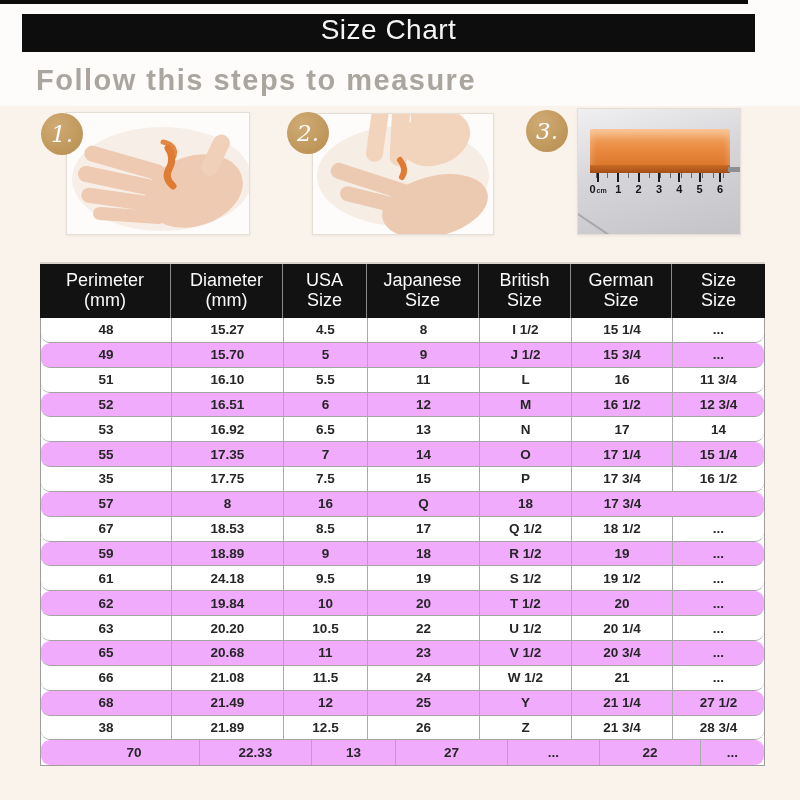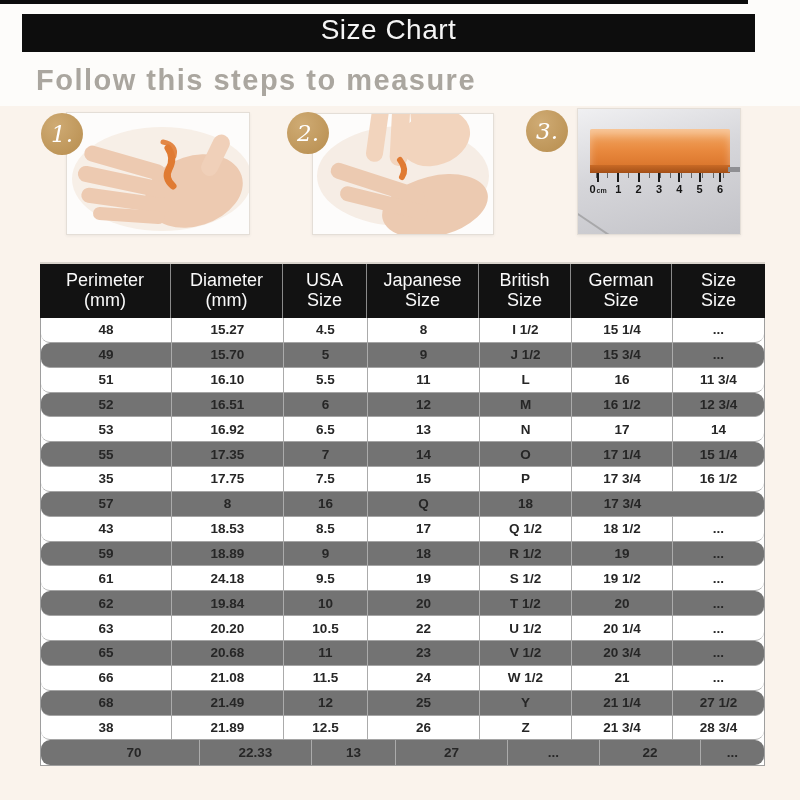--- a/index.html
+++ b/index.html
@@ -65,21 +65,21 @@
     display:flex;flex-direction:column;align-items:center;justify-content:center;
     color:#fafafa;font-size:18px;line-height:1.1;border-right:1px solid #8a8a8a;box-sizing:border-box;
   }
   .hcell:last-child{border-right:none;}
   .tbody{border:1px solid #9e9e9e;border-top:none;box-sizing:border-box;background:#fff;}
   .trow{
     display:grid;grid-template-columns:131px 112px 84px 112px 92px 101px auto;
     height:24.85px;border-bottom:1px solid #a5a5a5;box-sizing:border-box;background:#ffffff;border-radius:9px;
   }
   .trow:last-child{border-bottom:none;padding-left:28px;}
-  .trow.alt{background:#737373;text-align:center;}
+  .trow.alt{background:#f0abfc;text-align:center;}
   .tcell{
     display:flex;align-items:center;justify-content:center;
     font-size:13.5px;font-weight:bold;color:#262626;
     border-right:1px solid #ababab;box-sizing:border-box;white-space:nowrap;
   }
   .tcell:last-child{border-right:none;}
 </style>
 </head>
 <body>
 
@@ -277,21 +277,21 @@
         </div>
         <div class="trow alt">
           <div class="tcell">57</div>
           <div class="tcell">8</div>
           <div class="tcell">16</div>
           <div class="tcell">Q</div>
           <div class="tcell">18</div>
           <div class="tcell">17 3/4</div>
         </div>
         <div class="trow">
-          <div class="tcell">43</div>
+          <div class="tcell">67</div>
           <div class="tcell">18.53</div>
           <div class="tcell">8.5</div>
           <div class="tcell">17</div>
           <div class="tcell">Q 1/2</div>
           <div class="tcell">18 1/2</div>
           <div class="tcell">...</div>
         </div>
         <div class="trow alt">
           <div class="tcell">59</div>
           <div class="tcell">18.89</div>

